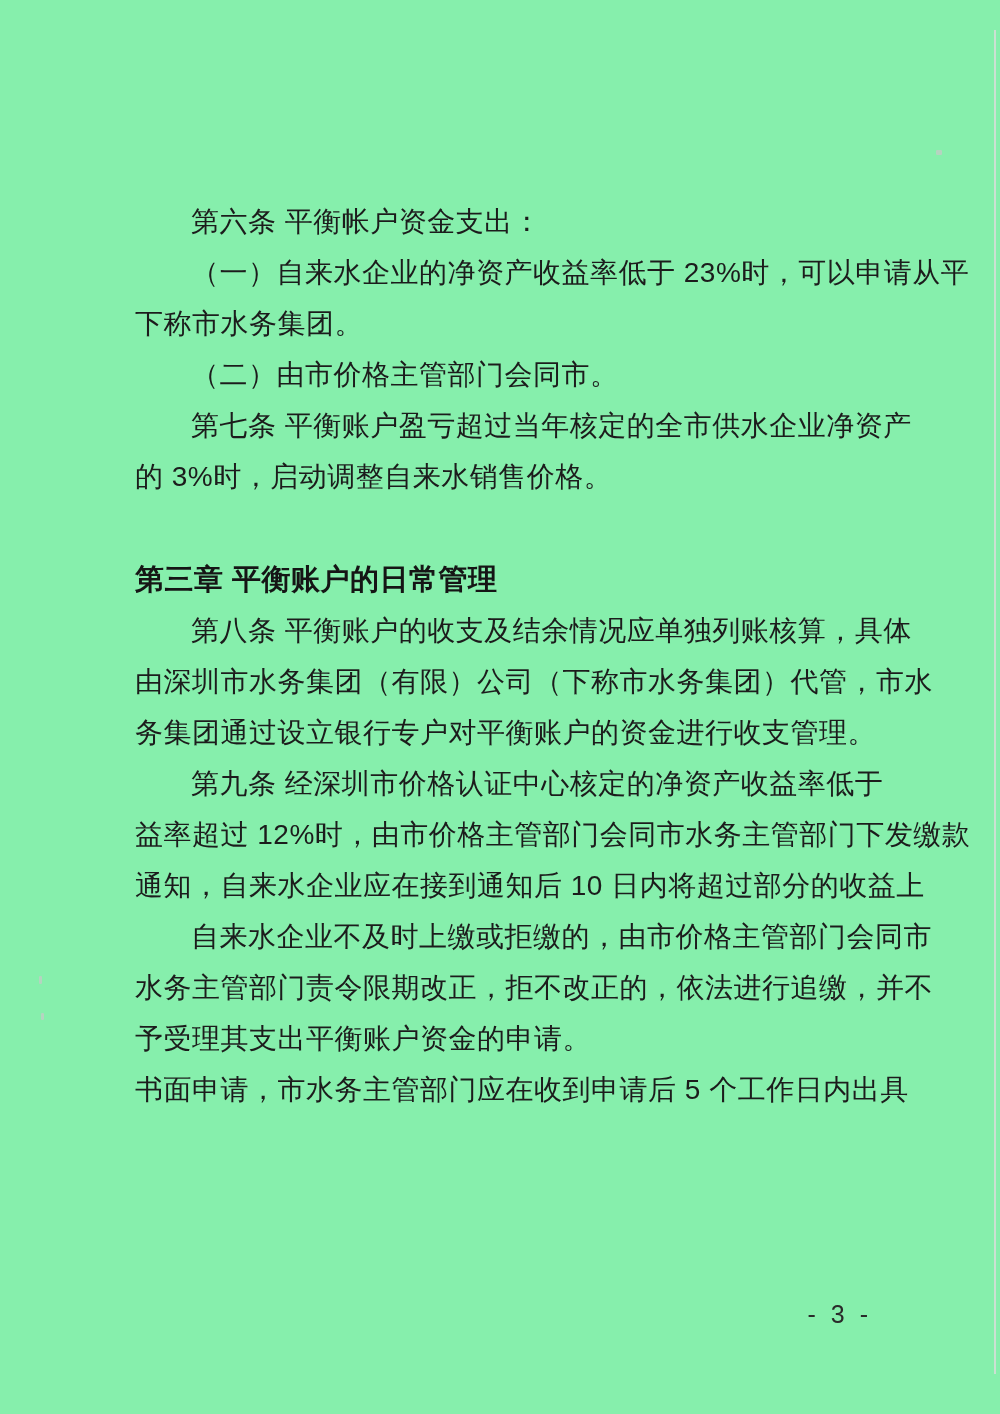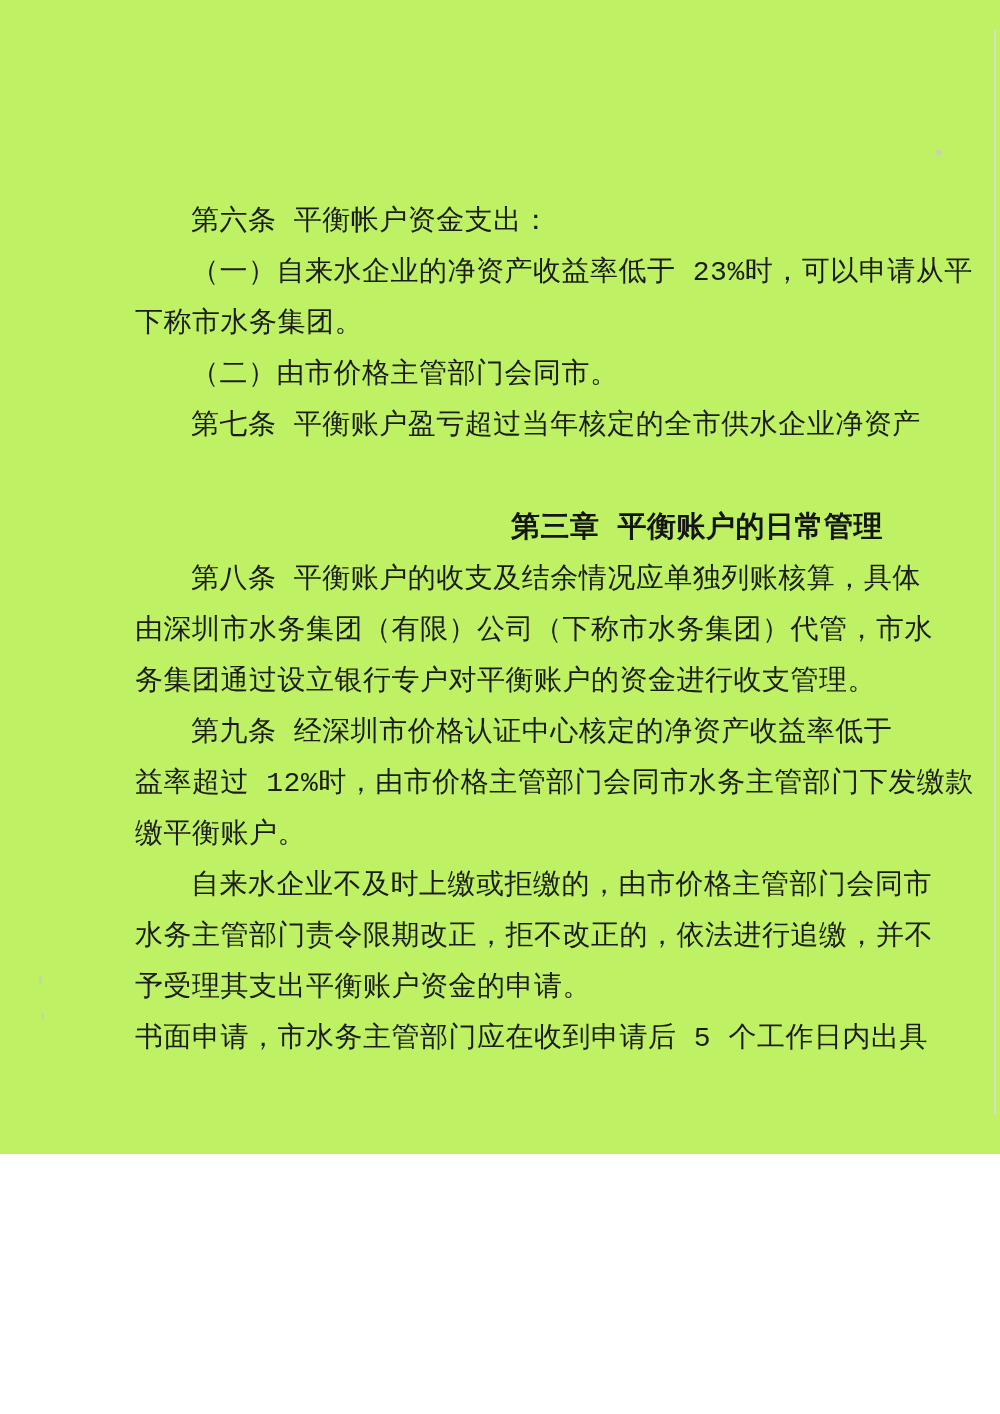--- a/index.html
+++ b/index.html
@@ -3,24 +3,24 @@
 <meta charset="utf-8">
 <style>
   html, body {
     margin: 0;
     padding: 0;
     background: #ffffff;
   }
   .sheet {
     position: relative;
     width: 1000px;
-    height: 1154px;
-    background: #bef264;
+    height: 1414px;
+    background: #86efac;
     overflow: hidden;
-    font-family: Liberation Mono, monospace;
+    font-family: Liberation Sans, sans-serif;
     color: #1c1c1c;
   }
   .text-body {
     position: absolute;
     top: 196px;
     left: 135px;
     width: 748px;
   }
   .line {
     height: 51px;
@@ -29,21 +29,21 @@
     letter-spacing: 0.5px;
     white-space: nowrap;
     text-align: left;
   }
   .line.indent {
     padding-left: 56px;
   }
   .line.heading {
     margin-top: 52px;
     padding-left: 0;
-    text-align: right;
+    text-align: left;
     font-weight: bold;
     font-size: 29px;
     color: #151515;
   }
   .page-number {
     position: absolute;
     top: 1300px;
     right: 128px;
     font-size: 25px;
     letter-spacing: 4px;
@@ -73,27 +73,28 @@
 <body>
 
 <div class="sheet">
 
   <div class="text-body">
     <div class="line indent">第六条 平衡帐户资金支出：</div>
     <div class="line indent">（一）自来水企业的净资产收益率低于 23%时，可以申请从平</div>
     <div class="line">下称市水务集团。</div>
     <div class="line indent">（二）由市价格主管部门会同市。</div>
     <div class="line indent">第七条 平衡账户盈亏超过当年核定的全市供水企业净资产</div>
+    <div class="line">的 3%时，启动调整自来水销售价格。</div>
     <div class="line heading">第三章 平衡账户的日常管理</div>
     <div class="line indent">第八条 平衡账户的收支及结余情况应单独列账核算，具体</div>
     <div class="line">由深圳市水务集团（有限）公司（下称市水务集团）代管，市水</div>
     <div class="line">务集团通过设立银行专户对平衡账户的资金进行收支管理。</div>
     <div class="line indent">第九条 经深圳市价格认证中心核定的净资产收益率低于</div>
     <div class="line">益率超过 12%时，由市价格主管部门会同市水务主管部门下发缴款</div>
-    <div class="line">缴平衡账户。</div>
+    <div class="line">通知，自来水企业应在接到通知后 10 日内将超过部分的收益上</div>
     <div class="line indent">自来水企业不及时上缴或拒缴的，由市价格主管部门会同市</div>
     <div class="line">水务主管部门责令限期改正，拒不改正的，依法进行追缴，并不</div>
     <div class="line">予受理其支出平衡账户资金的申请。</div>
     <div class="line">书面申请，市水务主管部门应在收到申请后 5 个工作日内出具</div>
   </div>
 
   <div class="page-number">- 3 -</div>
 
   <div class="edge-line"></div>
   <div class="speck s1"></div>

